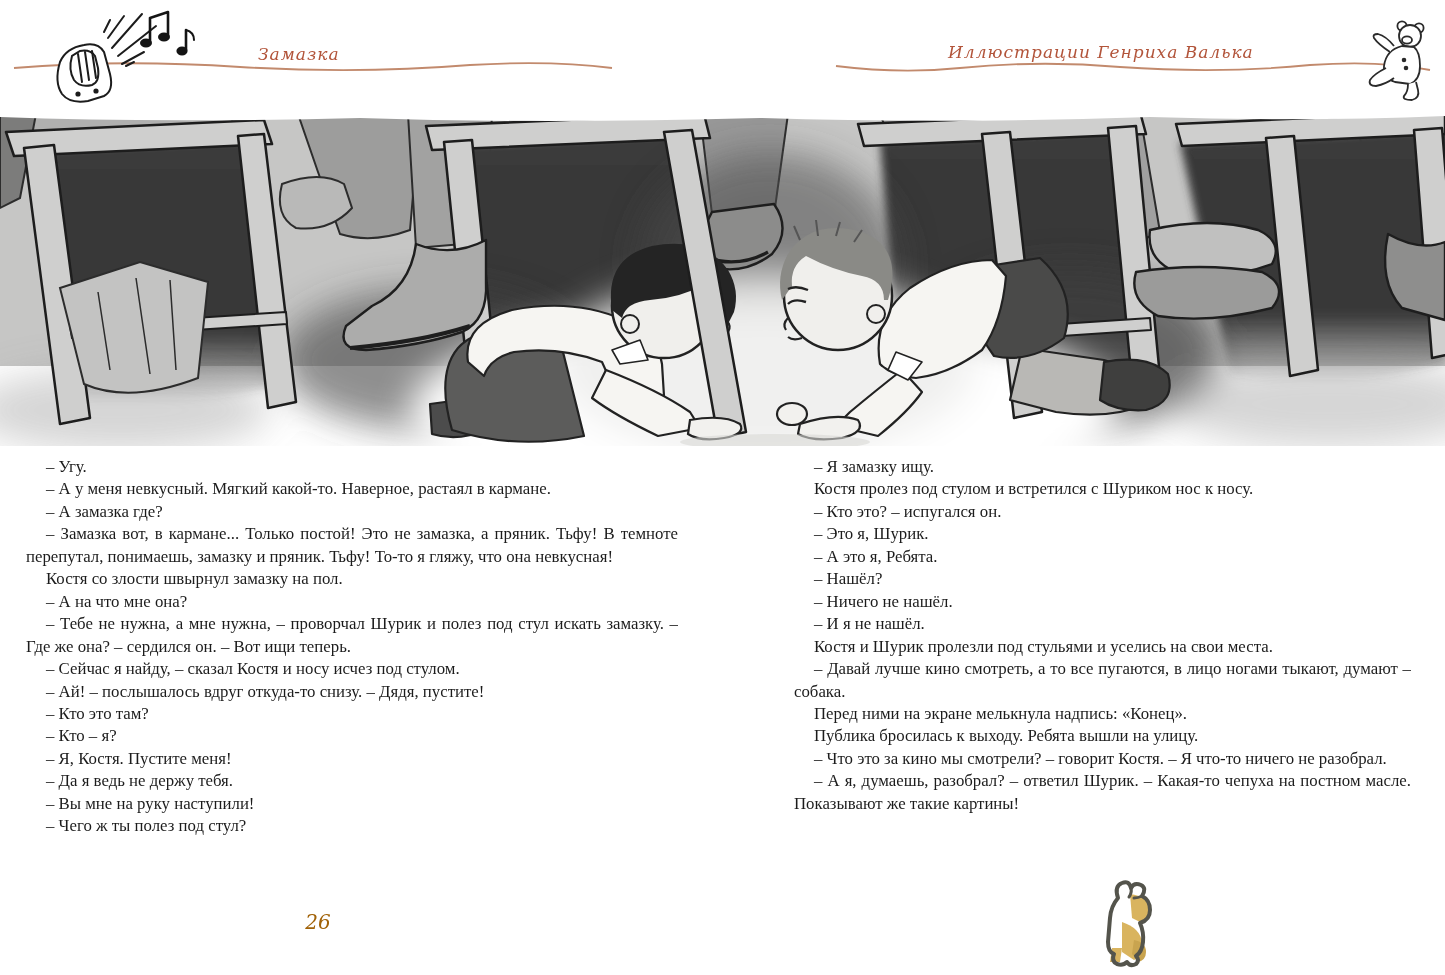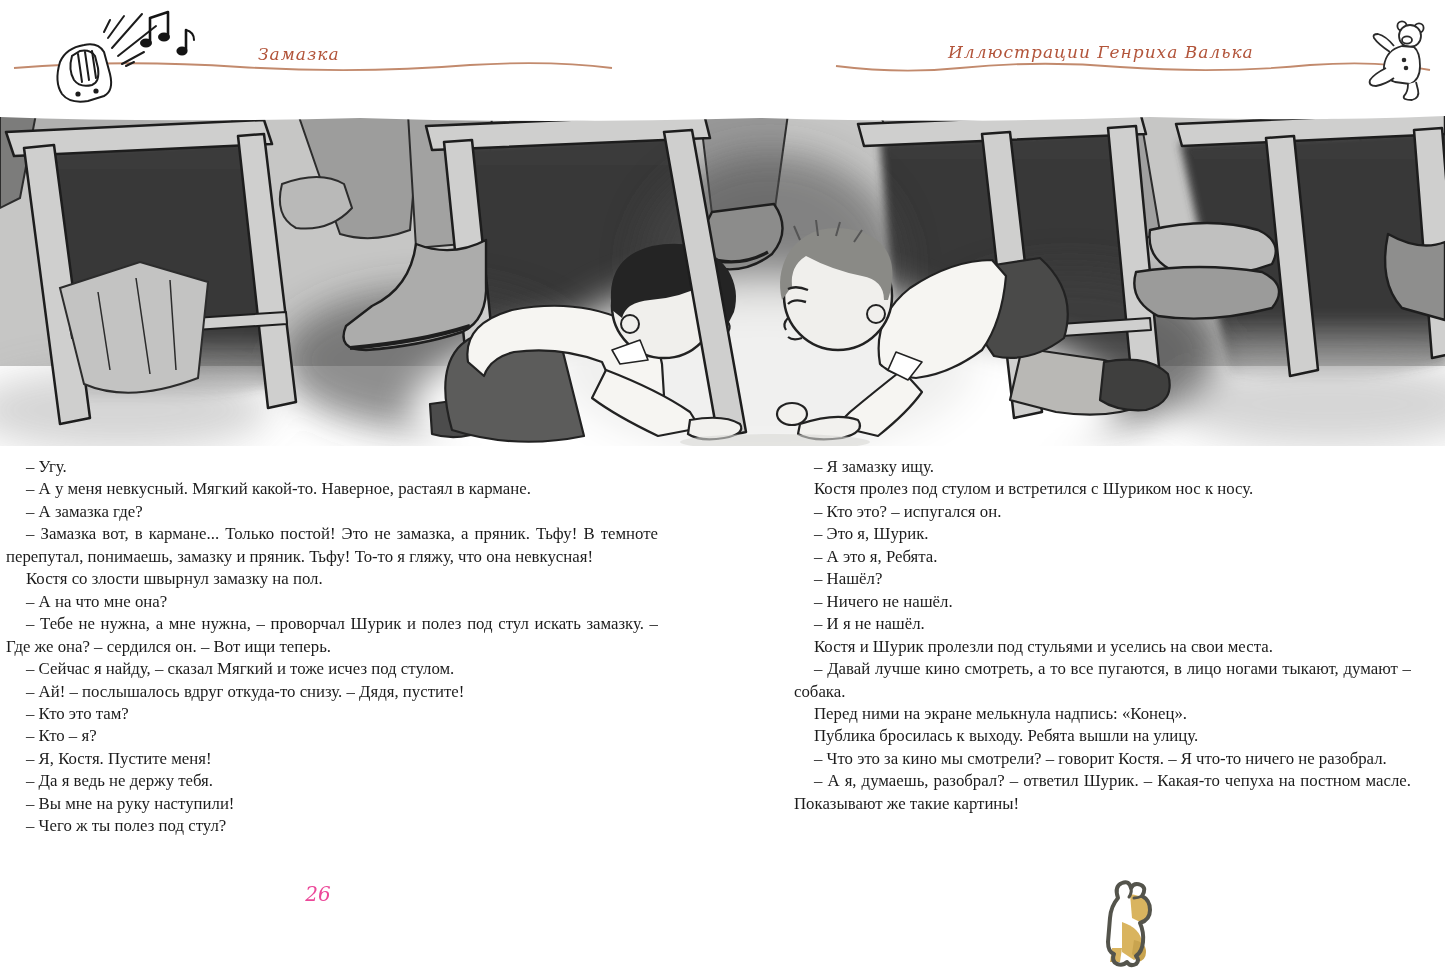--- a/index.html
+++ b/index.html
@@ -18,26 +18,26 @@
   #title-left{left:258px;top:44px}
   #title-right{left:948px;top:42px}
   .doodle{position:absolute}
   #radio-doodle{left:38px;top:4px}
   #teddy-doodle{left:1362px;top:16px}
   #illo{position:absolute;left:0;top:112px;width:1445px;height:334px}
   .col{
     position:absolute;top:456px;text-align:justify;
     font-size:16.8px;line-height:22.45px;
   }
-  #col-left{left:6px;width:652px}
+  #col-left{left:26px;width:652px}
   #col-right{left:794px;width:617px}
   .col p{margin:0;text-indent:20px}
   .pagenum{
-    position:absolute;left:294px;top:882px;width:48px;text-align:center;
-    font-style:italic;font-size:20px;color:#ec4899;
+    position:absolute;left:294px;top:910px;width:48px;text-align:center;
+    font-style:italic;font-size:20px;color:#a16207;
     font-family:"DejaVu Serif",serif;
   }
   #giraffe-doodle{left:1096px;top:878px}
 </style>
 </head>
 <body>
 
 <div class="page">
 
   <svg class="hdr-rule" viewBox="0 0 1445 110">
@@ -203,21 +203,21 @@
   <div class="hdr-title" id="title-right">Иллюстрации Генриха Валька</div>
 
   <div class="col" id="col-left">
       <p>– Угу.</p>
       <p>– А у меня невкусный. Мягкий какой-то. Наверное, растаял в кармане.</p>
       <p>– А замазка где?</p>
       <p>– Замазка вот, в кармане... Только постой! Это не замазка, а пряник. Тьфу! В темноте перепутал, понимаешь, замазку и пряник. Тьфу! То-то я гляжу, что она невкусная!</p>
       <p>Костя со злости швырнул замазку на пол.</p>
       <p>– А на что мне она?</p>
       <p>– Тебе не нужна, а мне нужна, – проворчал Шурик и полез под стул искать замазку. – Где же она? – сердился он. – Вот ищи теперь.</p>
-      <p>– Сейчас я найду, – сказал Мягкий и тоже исчез под стулом.</p>
+      <p>– Сейчас я найду, – сказал Костя и носу исчез под стулом.</p>
       <p>– Ай! – послышалось вдруг откуда-то снизу. – Дядя, пустите!</p>
       <p>– Кто это там?</p>
       <p>– Кто – я?</p>
       <p>– Я, Костя. Пустите меня!</p>
       <p>– Да я ведь не держу тебя.</p>
       <p>– Вы мне на руку наступили!</p>
       <p>– Чего ж ты полез под стул?</p>
     </div>
   <div class="col" id="col-right">
       <p>– Я замазку ищу.</p>

